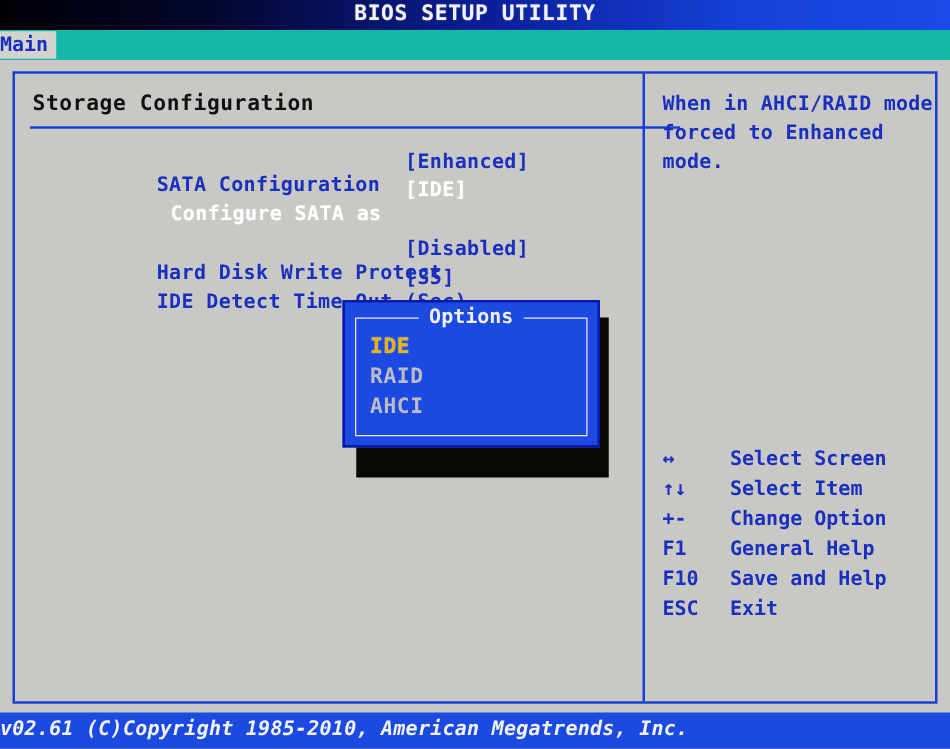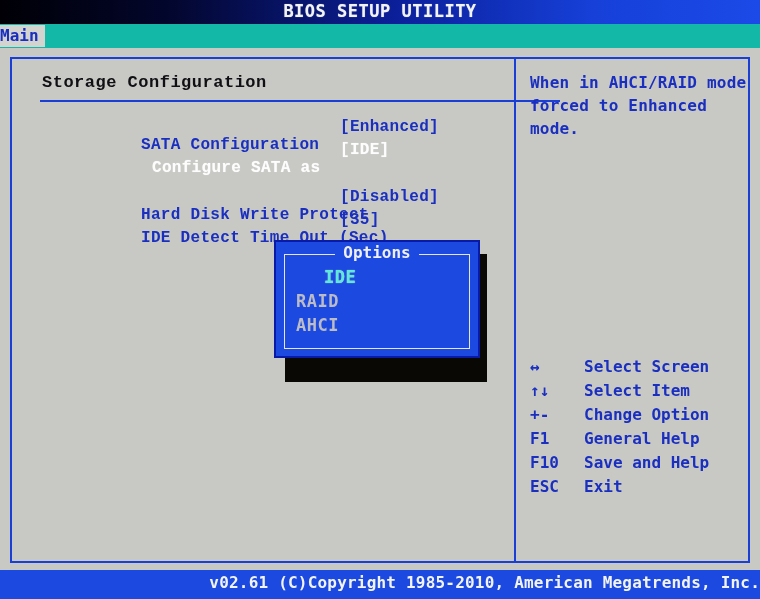--- a/index.html
+++ b/index.html
@@ -80,25 +80,24 @@
   #vdivider {
     position: absolute;
     left: 502px; top: 0;
     width: 2px; height: 100%;
     background: #1a3fd6;
   }
 
   
   #leftpane {
     position: absolute;
-    left: 16px; top: 0;
+    left: 0; top: 0;
     width: 550px; height: 100%;
     box-sizing: border-box;
     padding: 14px 16px 0 10px;
-    font-family: Liberation Mono, monospace;
   }
   .section-title {
     color: #101014;
     font-size: 17px;
     font-weight: bold;
     letter-spacing: 0.5px;
     padding-left: 4px;
   }
   .rule {
     margin: 8px 2px 0 2px;
@@ -223,41 +222,41 @@
   }
   .option-item {
     height: 24px;
     font-size: 17px;
     font-weight: bold;
     color: #bcbcc6;
     letter-spacing: 0.5px;
     white-space: pre;
   }
   .option-item.active {
-    color: #5eead4;
+    color: #eab308;
     text-shadow: 0 0 1px rgba(255,255,255,0.8);
-    margin-left: 28px;
   }
 
   
   #bottombar {
     position: absolute;
     left: 0; top: 570px;
     width: 760px; height: 29px;
     background: #1c4ae0;
   }
   #bottombar .copy {
     position: absolute;
     left: 0; top: 3px;
     width: 760px;
-    text-align: right;
+    text-align: left;
     color: #f2f3f5;
     font-size: 16px;
     font-weight: bold;
     letter-spacing: 0.2px;
+    font-style: italic;
   }
 </style>
 </head>
 <body>
 
 <div id="screen">
 
   <div id="titlebar">
     <div class="title-text">BIOS SETUP UTILITY</div>
   </div>

